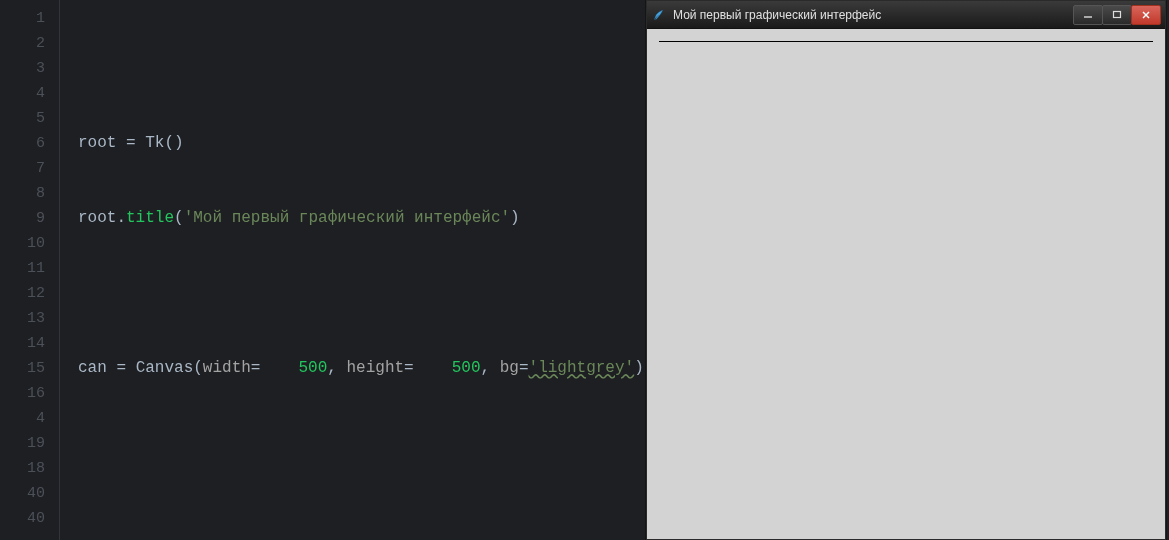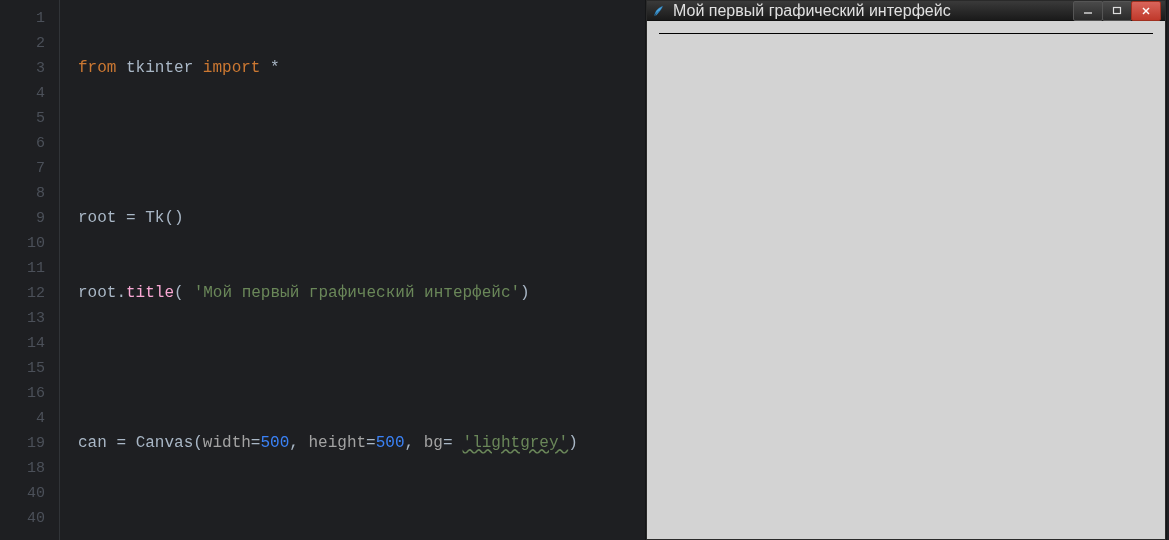--- a/index.html
+++ b/index.html
@@ -36,49 +36,49 @@
     font-size: 15px;
   }
   .code {
     padding: 6px 0 6px 18px;
     white-space: pre;
     line-height: 25px;
     font-size: 16px;
   }
   .code .line { height: 25px; }
   .kw { color: #cc7832; }
-  .fn { color: #f9a8d4; }
-  .str { color: #6a8759; margin-left: 10px; }
-  .num { color: #3b82f6; }
+  .fn { color: #22c55e; }
+  .str { color: #6a8759; }
+  .num { color: #22c55e; margin-left: 38px; }
   .param { color: #a3a3a3; }
   .ident { color: #a9b7c6; }
   .op { color: #a9b7c6; }
   .spell { text-decoration: underline wavy #6a8759; }
 
   
   .tk-window {
     position: absolute;
     left: 646px;
     top: 0;
     width: 520px;
     height: 540px;
     border: 1px solid #2a2a2a;
     background: #000;
     box-shadow: 0 0 0 1px rgba(0,0,0,0.3);
     display: flex;
     flex-direction: column;
   }
   .titlebar {
-    height: 20px;
+    height: 28px;
     background: linear-gradient(to bottom, #3a3a3a 0%, #2a2a2a 50%, #1a1a1a 100%);
     display: flex;
     align-items: center;
     color: #e0e0e0;
     font-family: "Segoe UI", Tahoma, sans-serif;
-    font-size: 16px;
+    font-size: 12px;
     border-bottom: 1px solid #111;
   }
   .titlebar .icon-slot {
     width: 22px;
     display: flex;
     justify-content: center;
     align-items: center;
   }
   .titlebar .title-text {
     flex: 1;
@@ -154,21 +154,20 @@
     <div>15</div>
     <div>16</div>
     <div>4</div>
     <div>19</div>
     <div>18</div>
     <div>40</div>
     <div>40</div>
   </div>
 
   <div class="code">
-    <div class="line"><span class="kw">from</span> <span class="ident">tkinter</span> <span class="kw">import</span> <span class="op">*</span></div>
     <div class="line"></div>
     <div class="line"><span class="ident">root</span><span class="op"> = </span><span class="ident">Tk</span><span class="op">(</span><span class="op">)</span></div>
     <div class="line"><span class="ident">root</span><span class="op">.</span><span class="fn">title</span><span class="op">(</span><span class="str">'Мой первый графический интерфейс'</span><span class="op">)</span></div>
     <div class="line"></div>
     <div class="line"><span class="ident">can</span><span class="op"> = </span><span class="ident">Canvas</span><span class="op">(</span><span class="param">width</span><span class="op">=</span><span class="num">500</span><span class="op">, </span><span class="param">height</span><span class="op">=</span><span class="num">500</span><span class="op">, </span><span class="param">bg</span><span class="op">=</span><span class="str"><span class="spell">'lightgrey'</span></span><span class="op">)</span></div>
     
     
     
     
     

